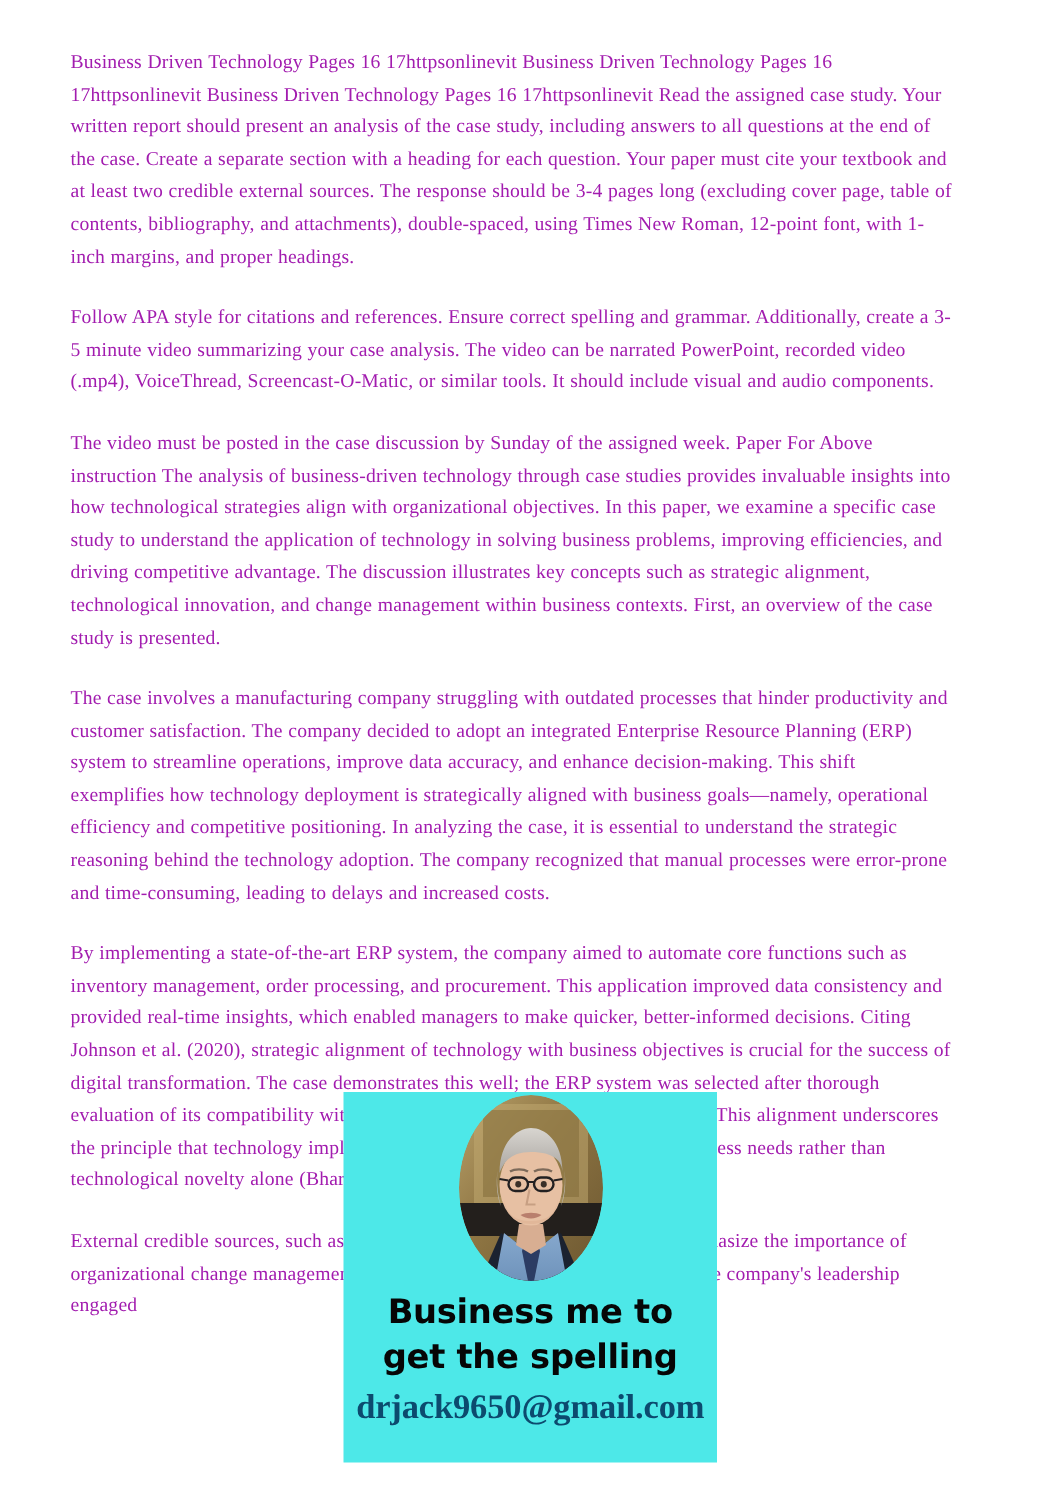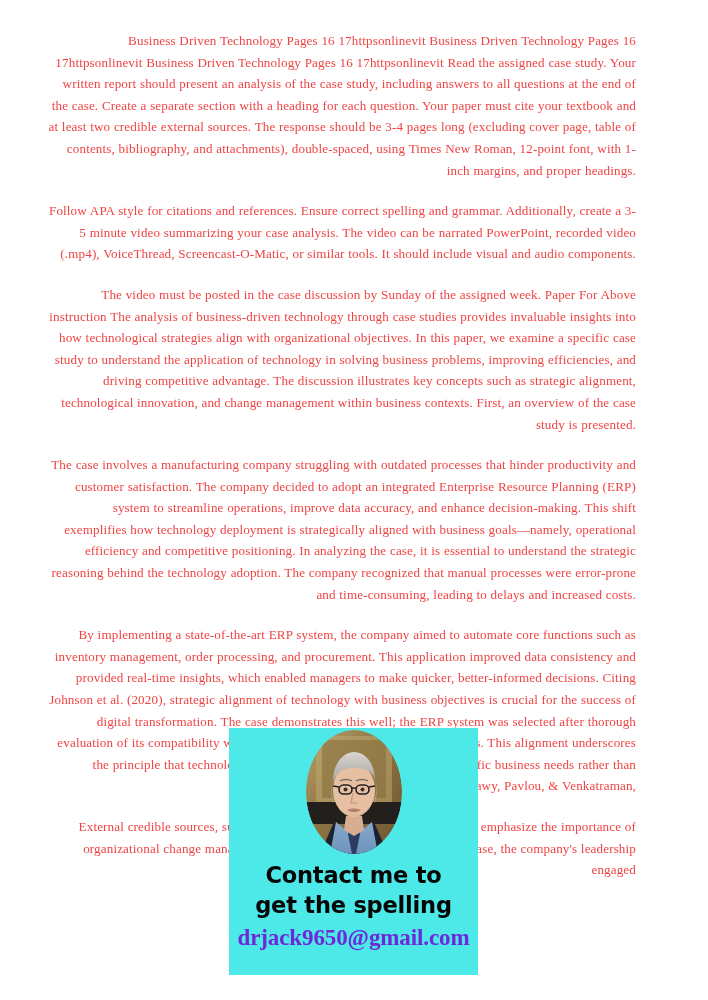--- a/index.html
+++ b/index.html
@@ -26,22 +26,22 @@
     left: 47px;
     top: 30px;
     width: 589px;
   }
 
   .para {
     margin: 0 0 19px 0;
     font-family: "Liberation Serif", "DejaVu Serif", serif;
     font-size: 13.1px;
     line-height: 21.6px;
-    color: #ef4444;
-    text-align: right;
+    color: #a21caf;
+    text-align: left;
     letter-spacing: 0.01em;
     word-spacing: 0.02em;
   }
 
   
   #contact-overlay {
     position: absolute;
     left: 229px;
     top: 728px;
     width: 249px;
@@ -77,21 +77,21 @@
   }
   #overlay-headline .l2 { display: block; }
 
   #overlay-email {
     margin-top: 4px;
     text-align: left;
     font-family: "Liberation Serif", "DejaVu Serif", serif;
     font-weight: bold;
     font-size: 23px;
     line-height: 28px;
-    color: #6d28d9;
+    color: #0c4a6e;
     letter-spacing: -0.1px;
   }
 </style>
 </head>
 <body>
 
 <div id="page">
 
   <div id="doc-body">
     <p class="para">Business Driven Technology Pages 16 17httpsonlinevit Business Driven Technology Pages 16 17httpsonlinevit Business Driven Technology Pages 16 17httpsonlinevit Read the assigned case study. Your written report should present an analysis of the case study, including answers to all questions at the end of the case. Create a separate section with a heading for each question. Your paper must cite your textbook and at least two credible external sources. The response should be 3-4 pages long (excluding cover page, table of contents, bibliography, and attachments), double-spaced, using Times New Roman, 12-point font, with 1-inch margins, and proper headings.</p>
@@ -147,21 +147,21 @@
           <path d="M34 51 C37 49 43 49 46 51" stroke="#7d6a5a" stroke-width="1.5" fill="none"></path>
           <path d="M50 51 C53 49 59 49 62 51" stroke="#7d6a5a" stroke-width="1.5" fill="none"></path>
           <path d="M47 63 L45 73 L51 73" stroke="#c79f83" stroke-width="1.4" fill="none"></path>
           <path d="M41 80 C45 78 51 78 55 80 C51 83 45 83 41 80 Z" fill="#b97f6d"></path>
           <path d="M30 70 C31 79 37 86 48 86 C59 86 65 79 66 70 C64 80 58 84 48 84 C38 84 32 80 30 70 Z" fill="#d9ad8e" opacity="0.45"></path>
         </g>
       </svg>
     </div>
 
     <div id="overlay-headline">
-      <span class="l1">Contact me to</span>
+      <span class="l1">Business me to</span>
       <span class="l2">get the spelling</span>
     </div>
 
     <div id="overlay-email">drjack9650@gmail.com</div>
 
   </div>
 
 </div>
 
 </body></html>

